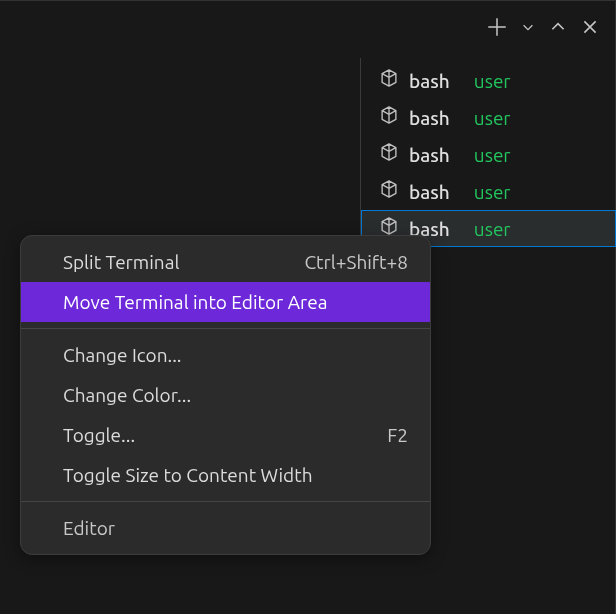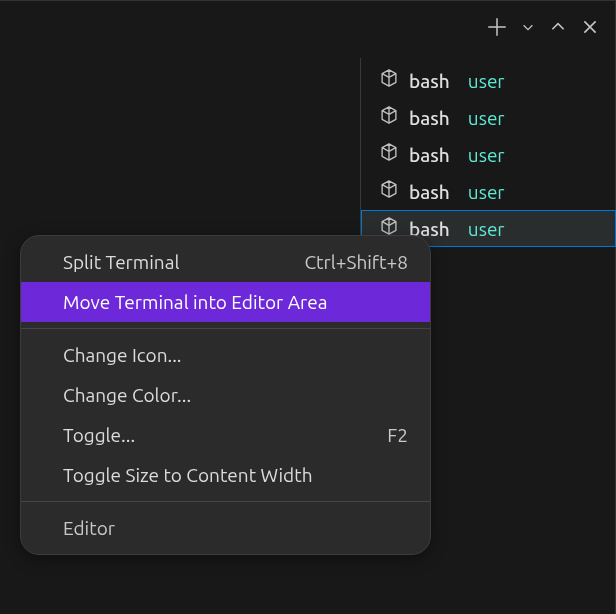--- a/index.html
+++ b/index.html
@@ -45,34 +45,34 @@
   display: flex;
   align-items: center;
   gap: 10px;
   padding: 6px 14px 6px 18px;
   cursor: pointer;
   font-size: 19px;
   line-height: 24px;
 }
 .term-item .icon { color: #bfbfbf; flex-shrink: 0; }
 .term-item .name { color: #e0e0e0; font-weight: 500; }
-.term-item .desc { color: #5eead4; margin-left: 8px; }
+.term-item .desc { color: #22c55e; margin-left: 14px; }
 .term-item.selected {
   background: #2a2d2e;
   outline: 1px solid #0078d4;
   outline-offset: -1px;
 }
 .context-menu {
   position: absolute;
   top: 235px;
   left: 20px;
   width: 411px;
   background: #2b2b2b;
   border: 1px solid #3c3c3c;
-  border-radius: 19px;
+  border-radius: 12px;
   box-shadow: 0 4px 16px rgba(0,0,0,0.4);
   padding: 6px 0;
   font-size: 19px;
   text-align: center;
 }
 .menu-item {
   display: flex;
   justify-content: space-between;
   align-items: center;
   padding: 9px 22px 9px 42px;

